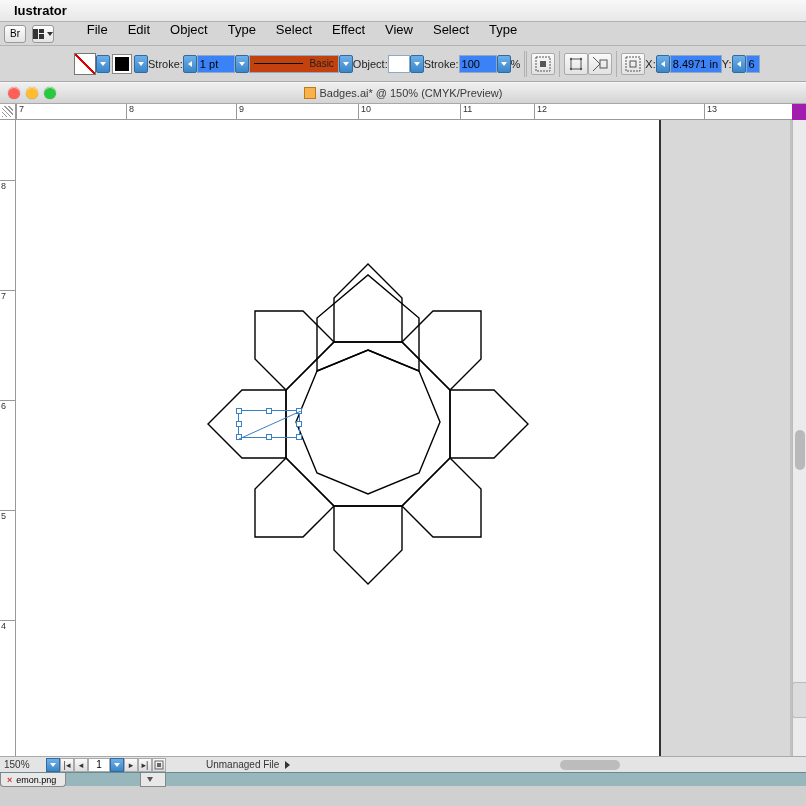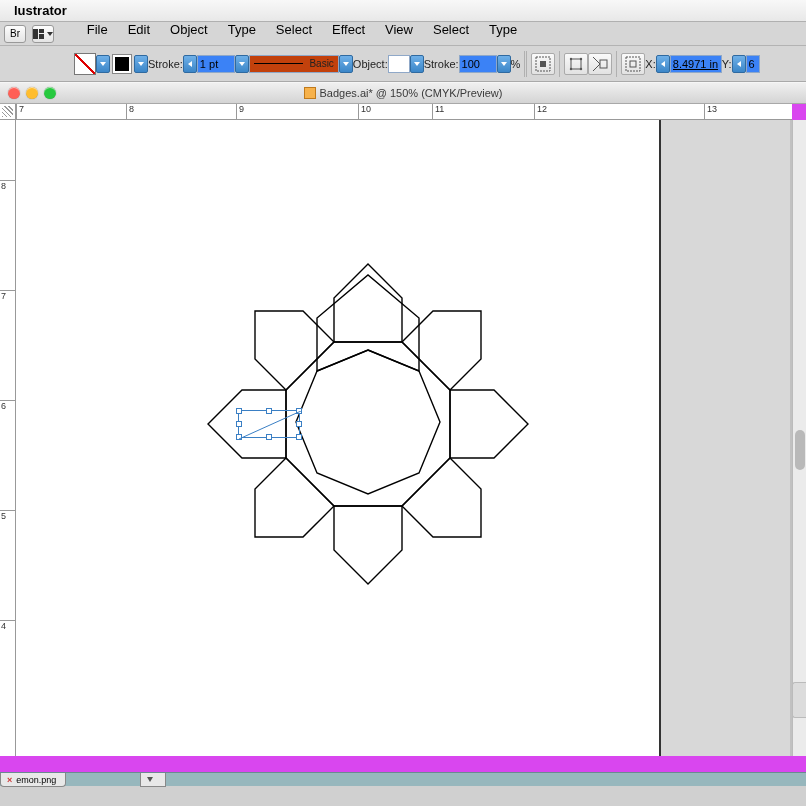--- a/index.html
+++ b/index.html
@@ -15,34 +15,34 @@
   .smallbtn { width:22px; height:18px; background: linear-gradient(#fdfdfd,#e4e4e4); border:1px solid #999; border-radius:3px; display:flex; align-items:center; justify-content:center; font-size:10px;}
   .dropdown-tri { width:0;height:0;border-left:3px solid transparent;border-right:3px solid transparent;border-top:4px solid #333; margin-left:2px;}
 
   
   .controlbar { height: 36px; background: #d6d6d6; border-bottom:1px solid #a9a9a9; display:flex; align-items:center; padding:0 6px 0 74px; gap:0; font-size:11px; color:#222; position:relative;}
   .swatch { width:22px; height:22px; border:1px solid #777; position:relative; background:#fff;}
   .swatch.diag::after { content:""; position:absolute; left:0; top:0; right:0; bottom:0; background: linear-gradient(to top right, transparent 46%, #d00 46%, #d00 54%, transparent 54%);}
   .swatch.black { background:#000; width:18px;height:18px; border:2px solid #fff; outline:1px solid #888;}
   .label { font-size:11px; }
   .num-input { width:38px; height:18px; border:1px solid #8fa8c8; background:#3b82f6; font-size:11px; padding:0 2px; text-align:left;}
-  .num-input.wide { width:52px;text-decoration:underline; }
+  .num-input.wide { width:52px; }
   .blue-btn { width:14px; height:18px; background: linear-gradient(#6fb0e8,#3b86c8); border:1px solid #2f6aa0; border-radius:2px; display:flex; align-items:center; justify-content:center;}
   .blue-btn .tri-down { width:0;height:0;border-left:3px solid transparent;border-right:3px solid transparent;border-top:4px solid #fff;}
   .blue-btn .tri-left { width:0;height:0;border-top:3px solid transparent;border-bottom:3px solid transparent;border-right:4px solid #fff;}
   .brush-preview { width:90px; height:18px; border:1px solid #8fa8c8; background:#c2410c; display:flex; align-items:center; justify-content:flex-end; padding:0 4px; font-size:10px; gap:6px;}
   .brush-preview .line { flex:1; height:1px; background:#000; }
   .style-box { width:22px; height:18px; border:1px solid #8fa8c8; background:#fff;}
   .sep { width:1px; height:26px; background:#b0b0b0; margin:0 4px;}
   .sep-double { width:3px; height:26px; border-left:1px solid #b0b0b0; border-right:1px solid #b0b0b0; margin:0 4px;}
   .icon-btn { width:24px; height:22px; border:1px solid #aaa; background:linear-gradient(#fafafa,#e2e2e2); border-radius:2px; display:flex; align-items:center; justify-content:center;}
   .icon-btn svg { width:16px; height:16px; }
 
   
-  .docwin { position:absolute; left:0; top:82px; width:806px; height:704px; background:#d946ef; }
+  .docwin { position:absolute; left:0; top:82px; width:806px; height:704px; background:#a21caf; }
   .titlebar { height:22px; background: linear-gradient(#f0f0f0,#d4d4d4); border-top:1px solid #f6f6f6; border-bottom:1px solid #a8a8a8; display:flex; align-items:center; justify-content:center; position:relative; font-size:11px; color:#3a3a3a;}
   .traffic { position:absolute; left:8px; top:4px; display:flex; gap:6px;}
   .tl { width:12px; height:12px; border-radius:50%; box-shadow: inset 0 1px 0 rgba(255,255,255,.6), 0 0 1px rgba(0,0,0,.5);}
   .tl.red{background:#ff5f56;} .tl.yellow{background:#ffbd2e;} .tl.green{background:#27c93f;}
   .titlebar .doc-icon{ width:12px;height:12px; background:#f7b24b; border:1px solid #c07a1c; margin-right:4px;}
 
   .ruler-h { position:absolute; left:16px; top:22px; right:14px; height:16px; background:#fff; border-bottom:1px solid #999;}
   .ruler-h .tick { position:absolute; top:0; height:16px; font-size:9px; color:#333; border-left:1px solid #999; padding-left:2px;}
   .ruler-v { position:absolute; left:0; top:38px; width:16px; bottom:30px; background:#fff; border-right:1px solid #999;}
   .ruler-v .tick { position:absolute; left:0; width:16px; font-size:9px; color:#333; border-top:1px solid #999; text-align:left; padding-left:1px;}
@@ -205,21 +205,21 @@
     <span>Badges.ai* @ 150% (CMYK/Preview)</span>
   </div>
 
   <div class="ruler-origin"></div>
 
   <div class="ruler-h">
     <span class="tick" style="left:0px">7</span>
     <span class="tick" style="left:110px">8</span>
     <span class="tick" style="left:220px">9</span>
     <span class="tick" style="left:342px">10</span>
-    <span class="tick" style="left:416px">11</span>
+    <span class="tick" style="left:444px">11</span>
     <span class="tick" style="left:518px">12</span>
     <span class="tick" style="left:688px">13</span>
   </div>
 
   <div class="ruler-v">
     <span class="tick" style="top:60px">8</span>
     <span class="tick" style="top:170px">7</span>
     <span class="tick" style="top:280px">6</span>
     <span class="tick" style="top:390px">5</span>
     <span class="tick" style="top:500px">4</span>
@@ -274,20 +274,43 @@
         </svg>
     </div>
   </div>
 
   <div class="scroll-right">
     <div class="thumb"></div>
   </div>
 
   <div class="right-panel-hint"></div>
 
+  <div class="statusbar">
+    <span class="zoom">150%</span>
+    <div class="blue-mini">
+        <span class="tri-down"></span>
+      </div>
+    <div class="nav-btn">|◂</div>
+    <div class="nav-btn">◂</div>
+    <input class="artnum" value="1" style="">
+    <div class="blue-mini">
+        <span class="tri-down"></span>
+      </div>
+    <div class="nav-btn">▸</div>
+    <div class="nav-btn">▸|</div>
+    <div class="nav-btn">
+      <svg width="10" height="10" viewBox="0 0 10 10">
+          <rect x="1" y="1" width="8" height="8" fill="none" stroke="#666"></rect>
+          <rect x="3" y="3" width="4" height="4" fill="#666"></rect>
+        </svg>
+    </div>
+    <span class="unmanaged">Unmanaged File</span>
+    <span class="tri-right"></span>
+    <div class="hscroll-thumb"></div>
+  </div>
 
   <div class="bottom-peek">
     <div class="tab tab1">
       <span class="xmark">×</span>
       <span>emon.png</span>
     </div>
     <div class="tab tab2">
         <span class="tri"></span>
       </div>
   </div>

